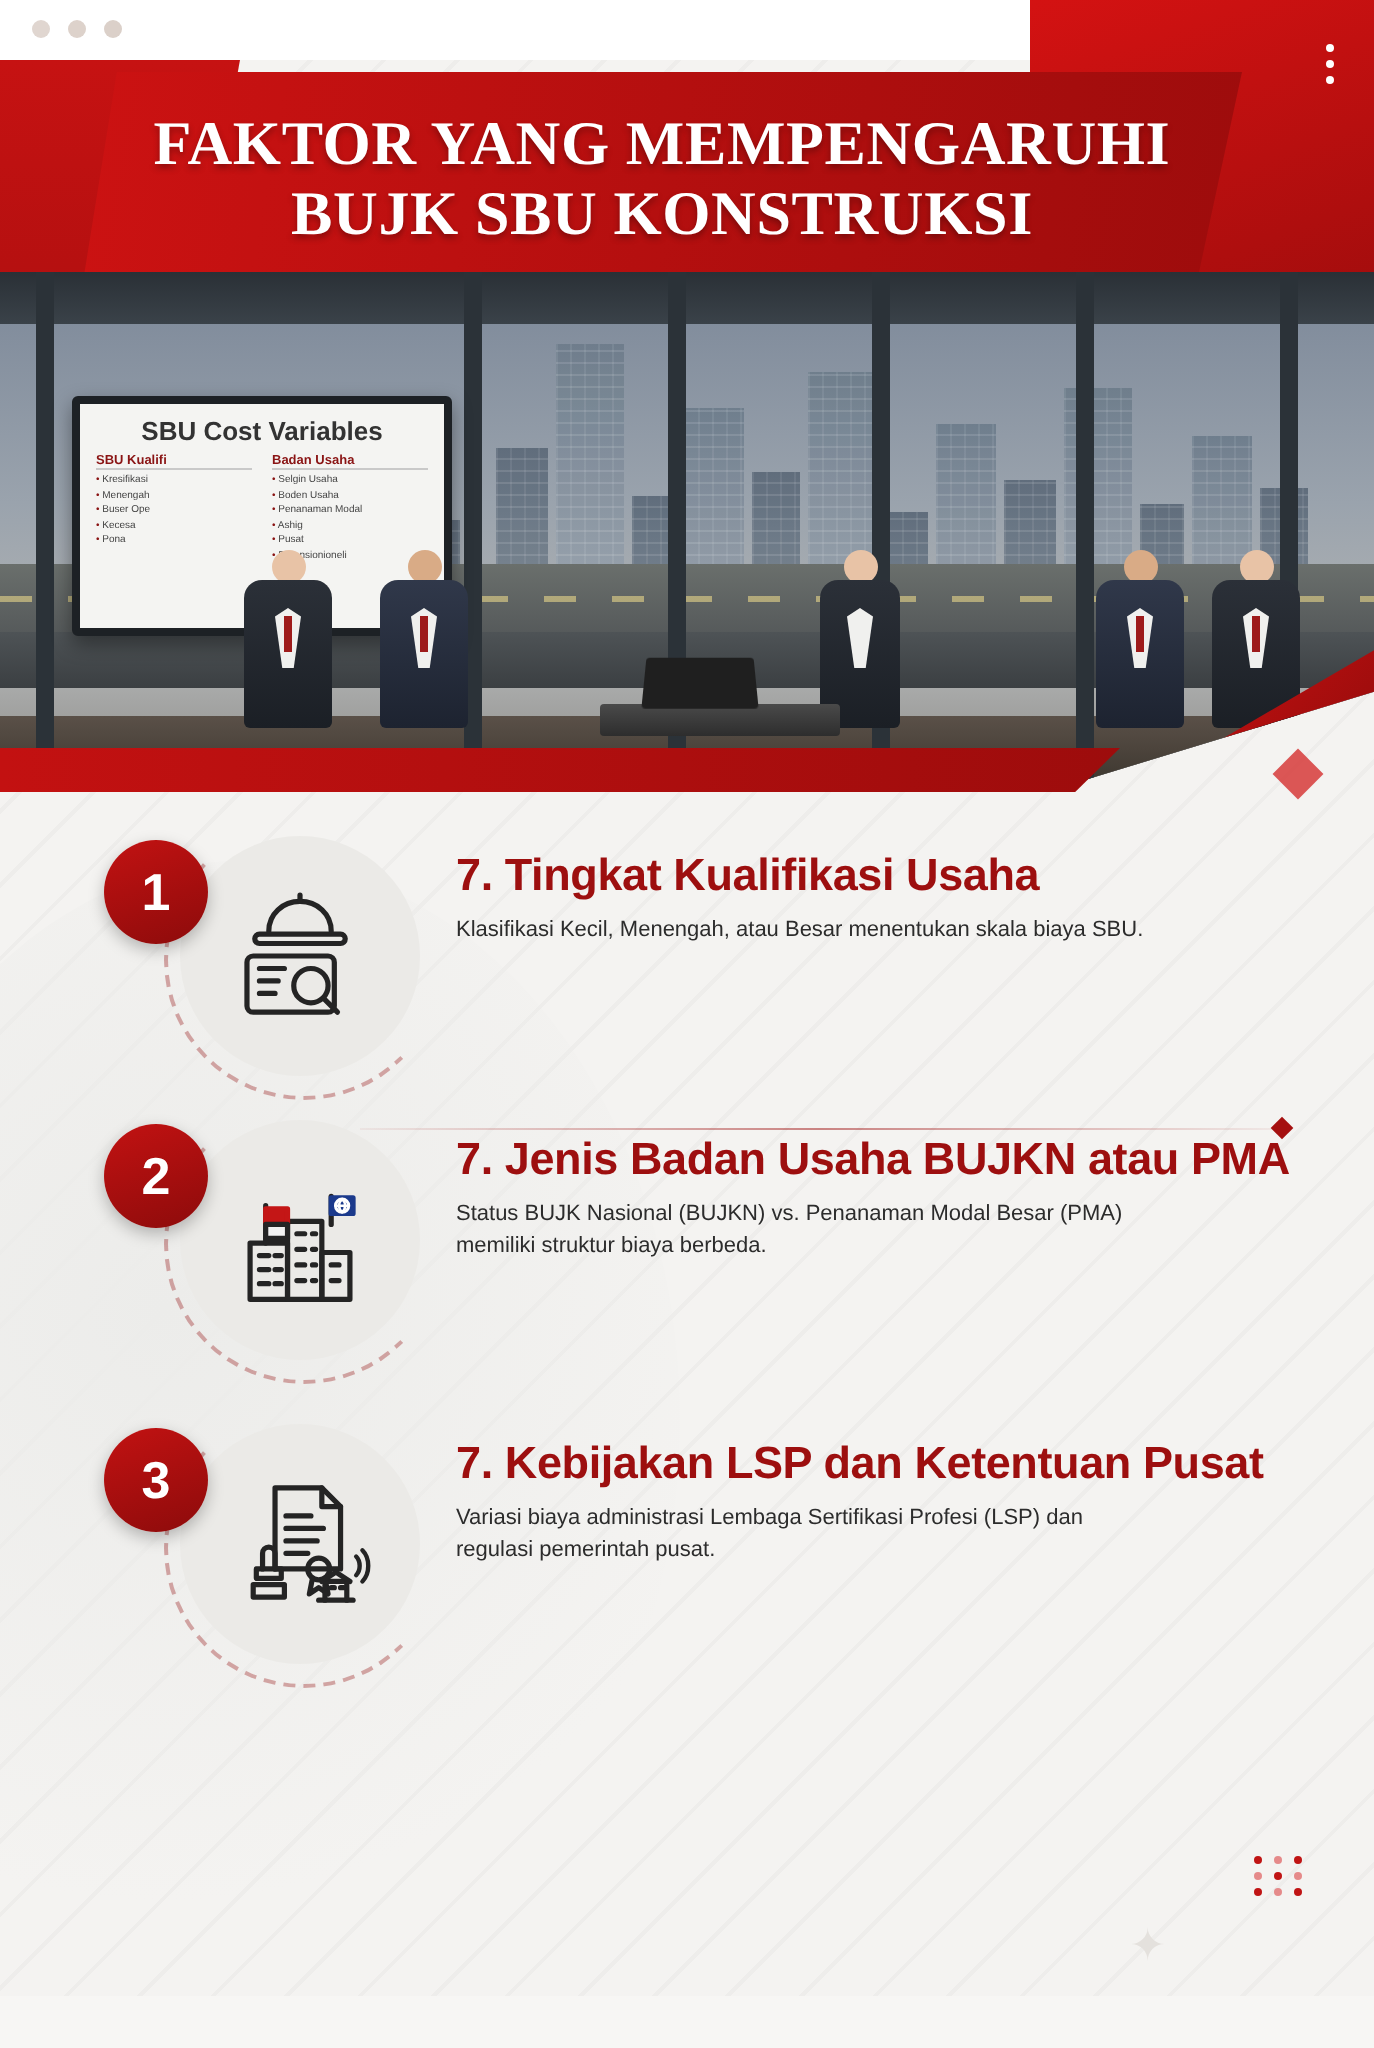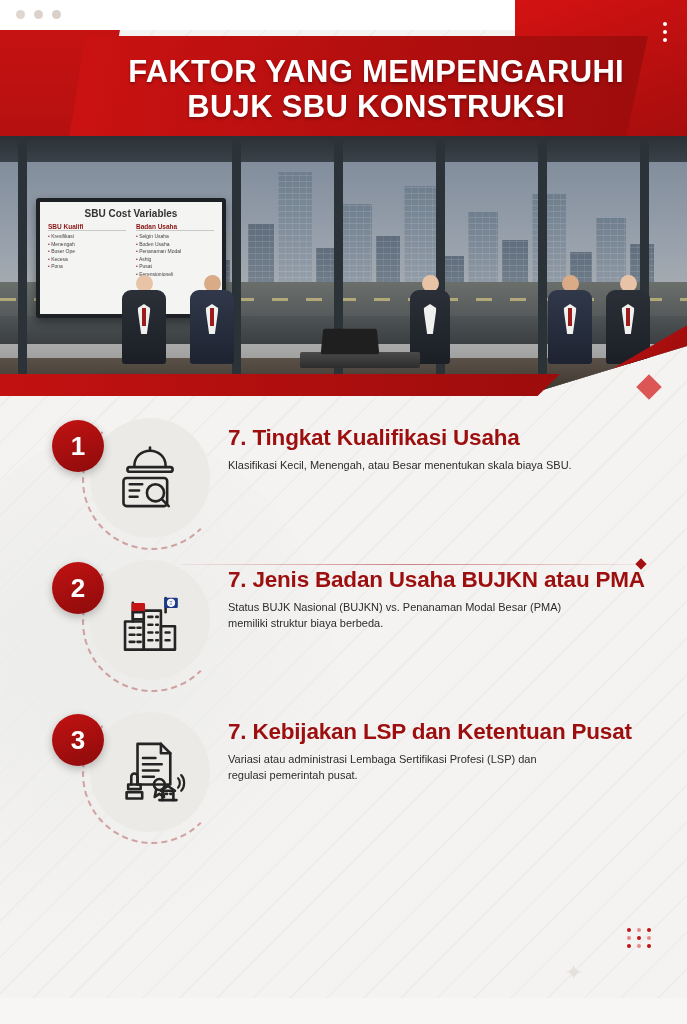--- a/index.html
+++ b/index.html
@@ -55,26 +55,26 @@
 
   
   .left-red {
     position: absolute; top: 30px; left: 0; width: 120px; height: 360px;
     background: linear-gradient(180deg,#c61212 0%, #8e0b0b 100%);
     clip-path: polygon(0 0, 100% 0, 45% 100%, 0 100%);
   }
 
   
   .banner {
-    position: absolute; top: 36px; left: 68px;
+    position: absolute; top: 36px; left: 41px;
     width: 580px; height: 108px;
     background: linear-gradient(100deg,#cc1212 0%, #9d0c0c 100%);
     clip-path: polygon(3% 0, 100% 0, 96% 100%, 0 100%);
     box-shadow: 0 6px 14px rgba(0,0,0,.22);
-    display: flex; align-items: center; justify-content: flex-end;
+    display: flex; align-items: center; justify-content: center; font-family: Liberation Serif, serif;
   }
   .banner h1 {
     color: #fff;
     font-size: 31px;
     line-height: 1.12;
     font-weight: 700;
     letter-spacing: .3px;
     text-align: center;
     text-shadow: 0 2px 3px rgba(0,0,0,.3);
     padding: 0 24px;
@@ -136,21 +136,21 @@
     background: linear-gradient(180deg,#5a5048,#3d372f);
   }
 
   
   .screen {
     position:absolute; left:36px; top:62px; width:190px; height:120px;
     background:#f4f4f2; border:4px solid #1d2125; border-radius:3px;
     box-shadow: 0 4px 10px rgba(0,0,0,.4);
     padding:6px 8px;
   }
-  .screen h4 { font-size:10px; color:#333; font-weight:700; margin-bottom:4px; text-align:center;}
+  .screen h4 { font-size:13px; color:#333; font-weight:700; margin-bottom:4px; text-align:center;}
   .screen .cols { display:flex; gap:10px; }
   .screen .col { flex:1; }
   .screen .col b { font-size:6.5px; color:#8a1414; display:block; border-bottom:1px solid #c9c9c9; margin-bottom:2px;}
   .screen .col span { display:block; font-size:5px; color:#444; line-height:1.5; }
   .screen .col span:before { content:"• "; color:#8a1414; }
 
   
   .person { position:absolute; bottom:28px; }
   .person .head { width:17px; height:17px; border-radius:50%; margin:0 auto; }
   .person .body { width:44px; height:74px; border-radius:9px 9px 3px 3px; margin-top:-2px; }
@@ -452,21 +452,21 @@
           <path d="M20 76h20v8H20z"></path>
           <path d="M62 86h22"></path>
           <path d="M66 86V74h14v12"></path>
           <path d="M70 78h2M76 78h2"></path>
           <path d="M64 74l9-6 9 6"></path>
           <path d="M86 58c3 3 3 9 0 12M90 54c5 5 5 15 0 20" stroke-width="2.2"></path>
         </svg>
       </div>
       <div class="texts">
         <h2>7. Kebijakan LSP dan Ketentuan Pusat</h2>
-        <p>Variasi atau administrasi Lembaga Sertifikasi Profesi (LSP) dan regulasi pemerintah pusat.</p>
+        <p>Variasi biaya administrasi Lembaga Sertifikasi Profesi (LSP) dan regulasi pemerintah pusat.</p>
       </div>
     </div>
   </div>
 
   <div class="footer-dots">
     <i></i>
       <i></i>
       <i></i>
       <i></i>
       <i></i>

